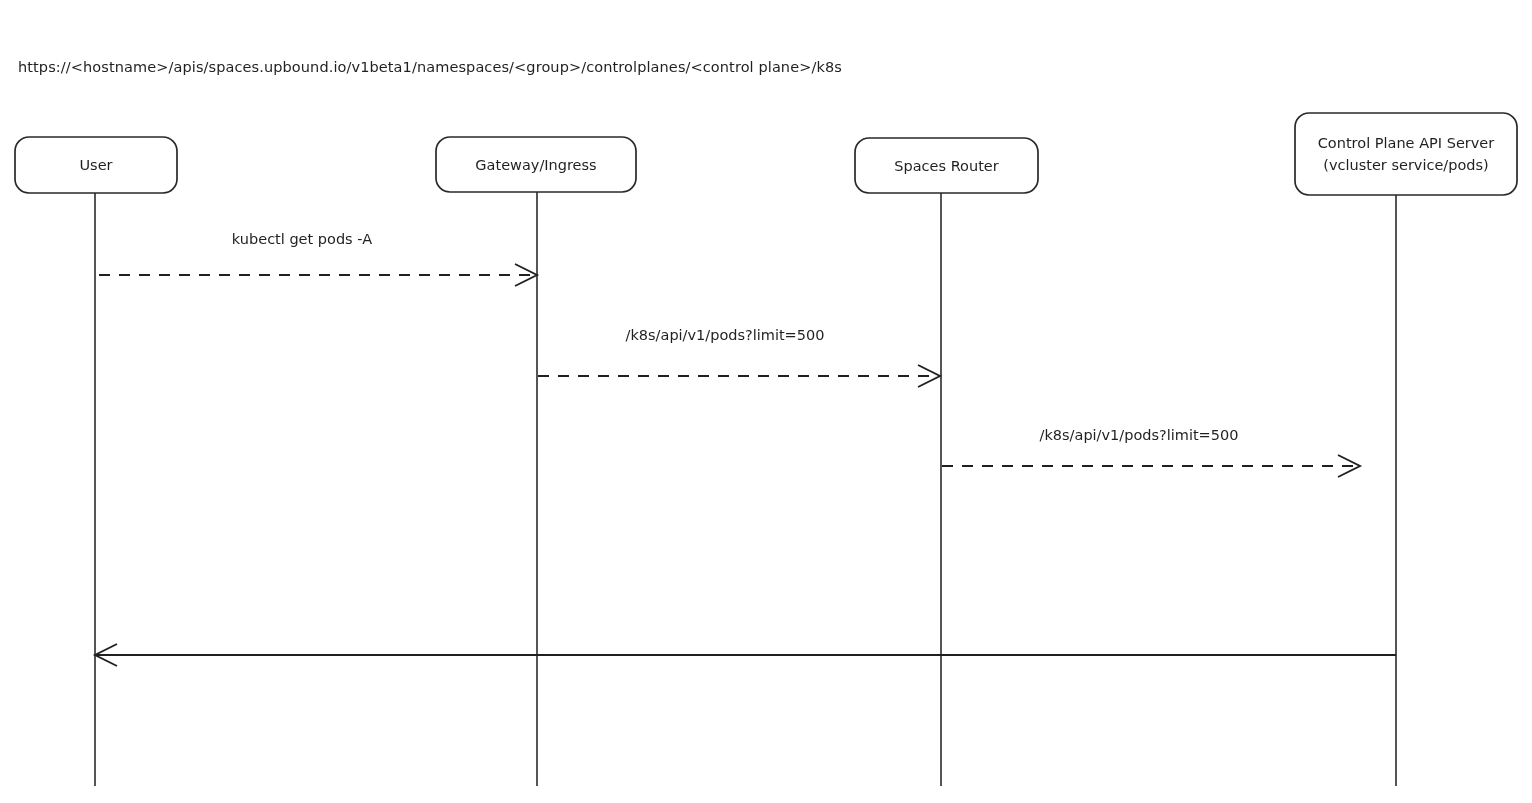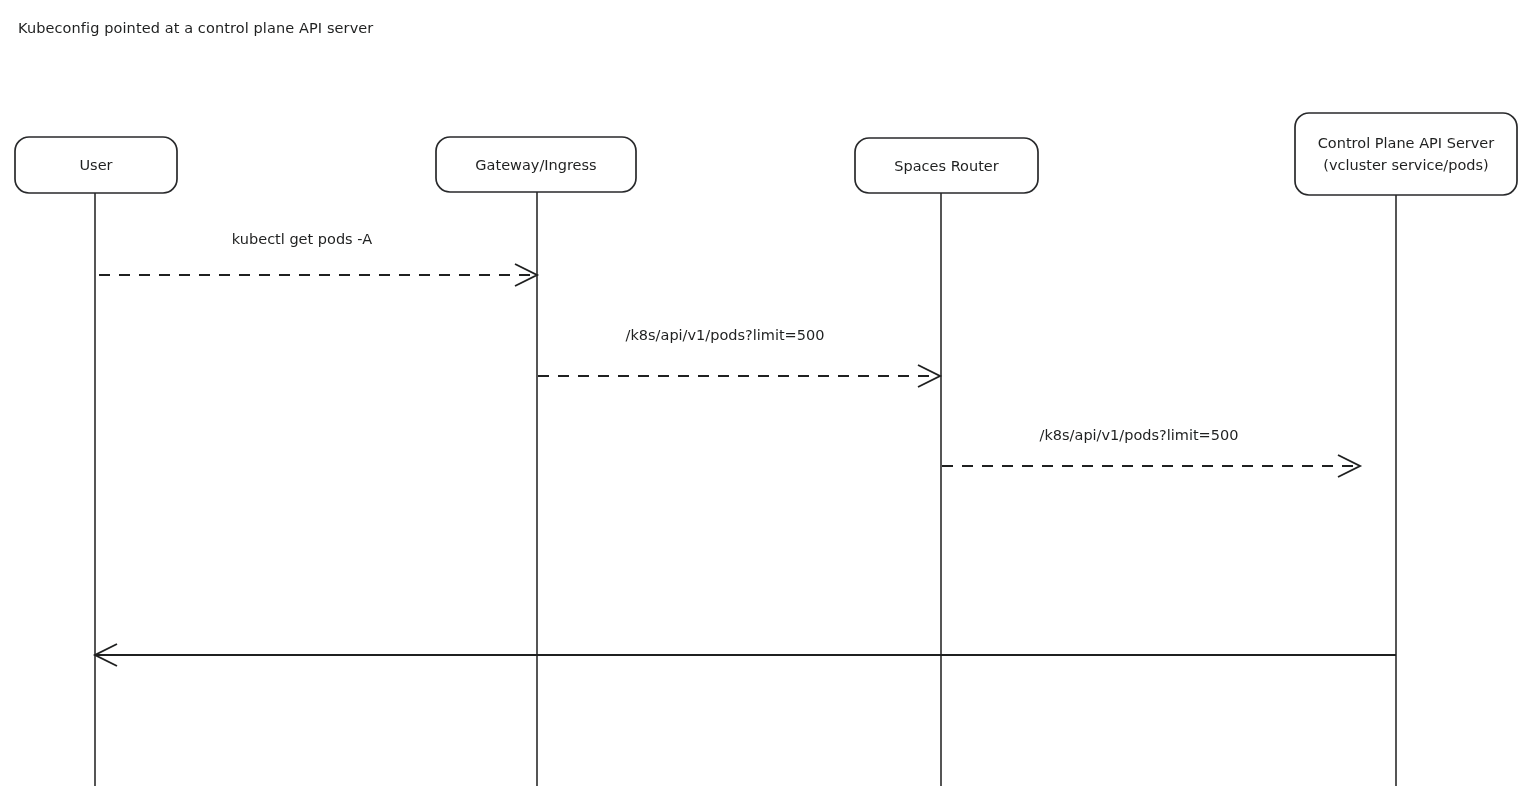--- a/index.html
+++ b/index.html
@@ -89,22 +89,22 @@
     font-size: 14.5px;
     fill: #1f2020;
     text-anchor: middle;
   }
 </style>
 </head>
 <body>
 
 <div class="page">
 
-  <div class="note note-title">Kubeconfig pointed at a control plane API server</div>
 
+  <div class="note note-url">https://&lt;hostname&gt;/apis/spaces.upbound.io/v1beta1/namespaces/&lt;group&gt;/controlplanes/&lt;control plane&gt;/k8s</div>
 
   <svg class="diagram" viewBox="0 0 1532 803">
     <g id="lifelines-layer">
         <line x1="95" y1="193" x2="95" y2="786" class="lifeline"></line>
         <line x1="537" y1="192" x2="537" y2="786" class="lifeline"></line>
         <line x1="941" y1="193" x2="941" y2="786" class="lifeline"></line>
         <line x1="1396" y1="195" x2="1396" y2="786" class="lifeline"></line>
       </g>
     <g id="messages-layer">
         <g>

